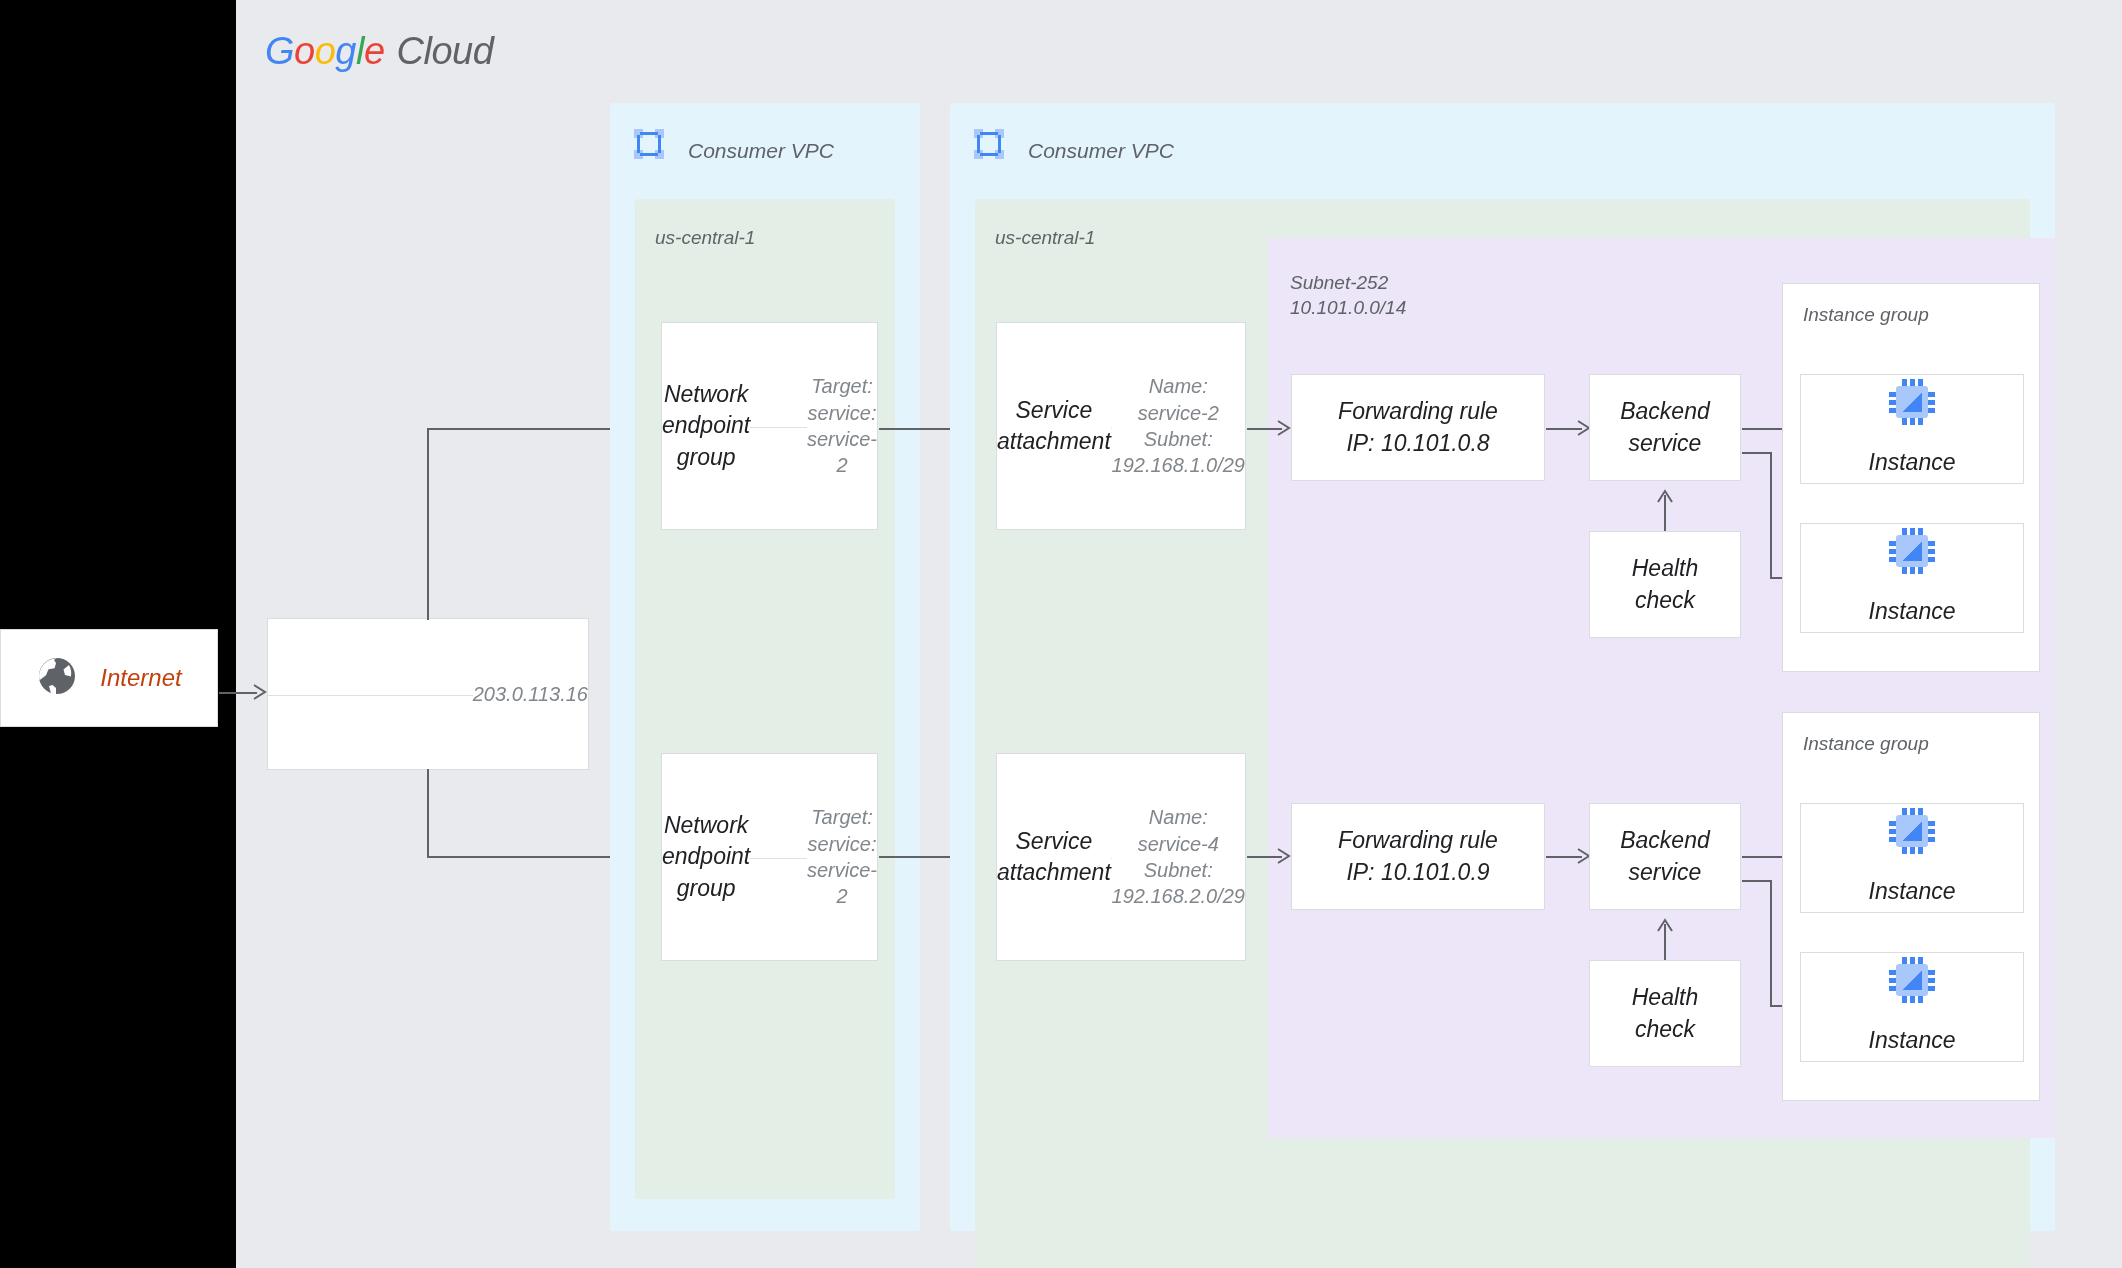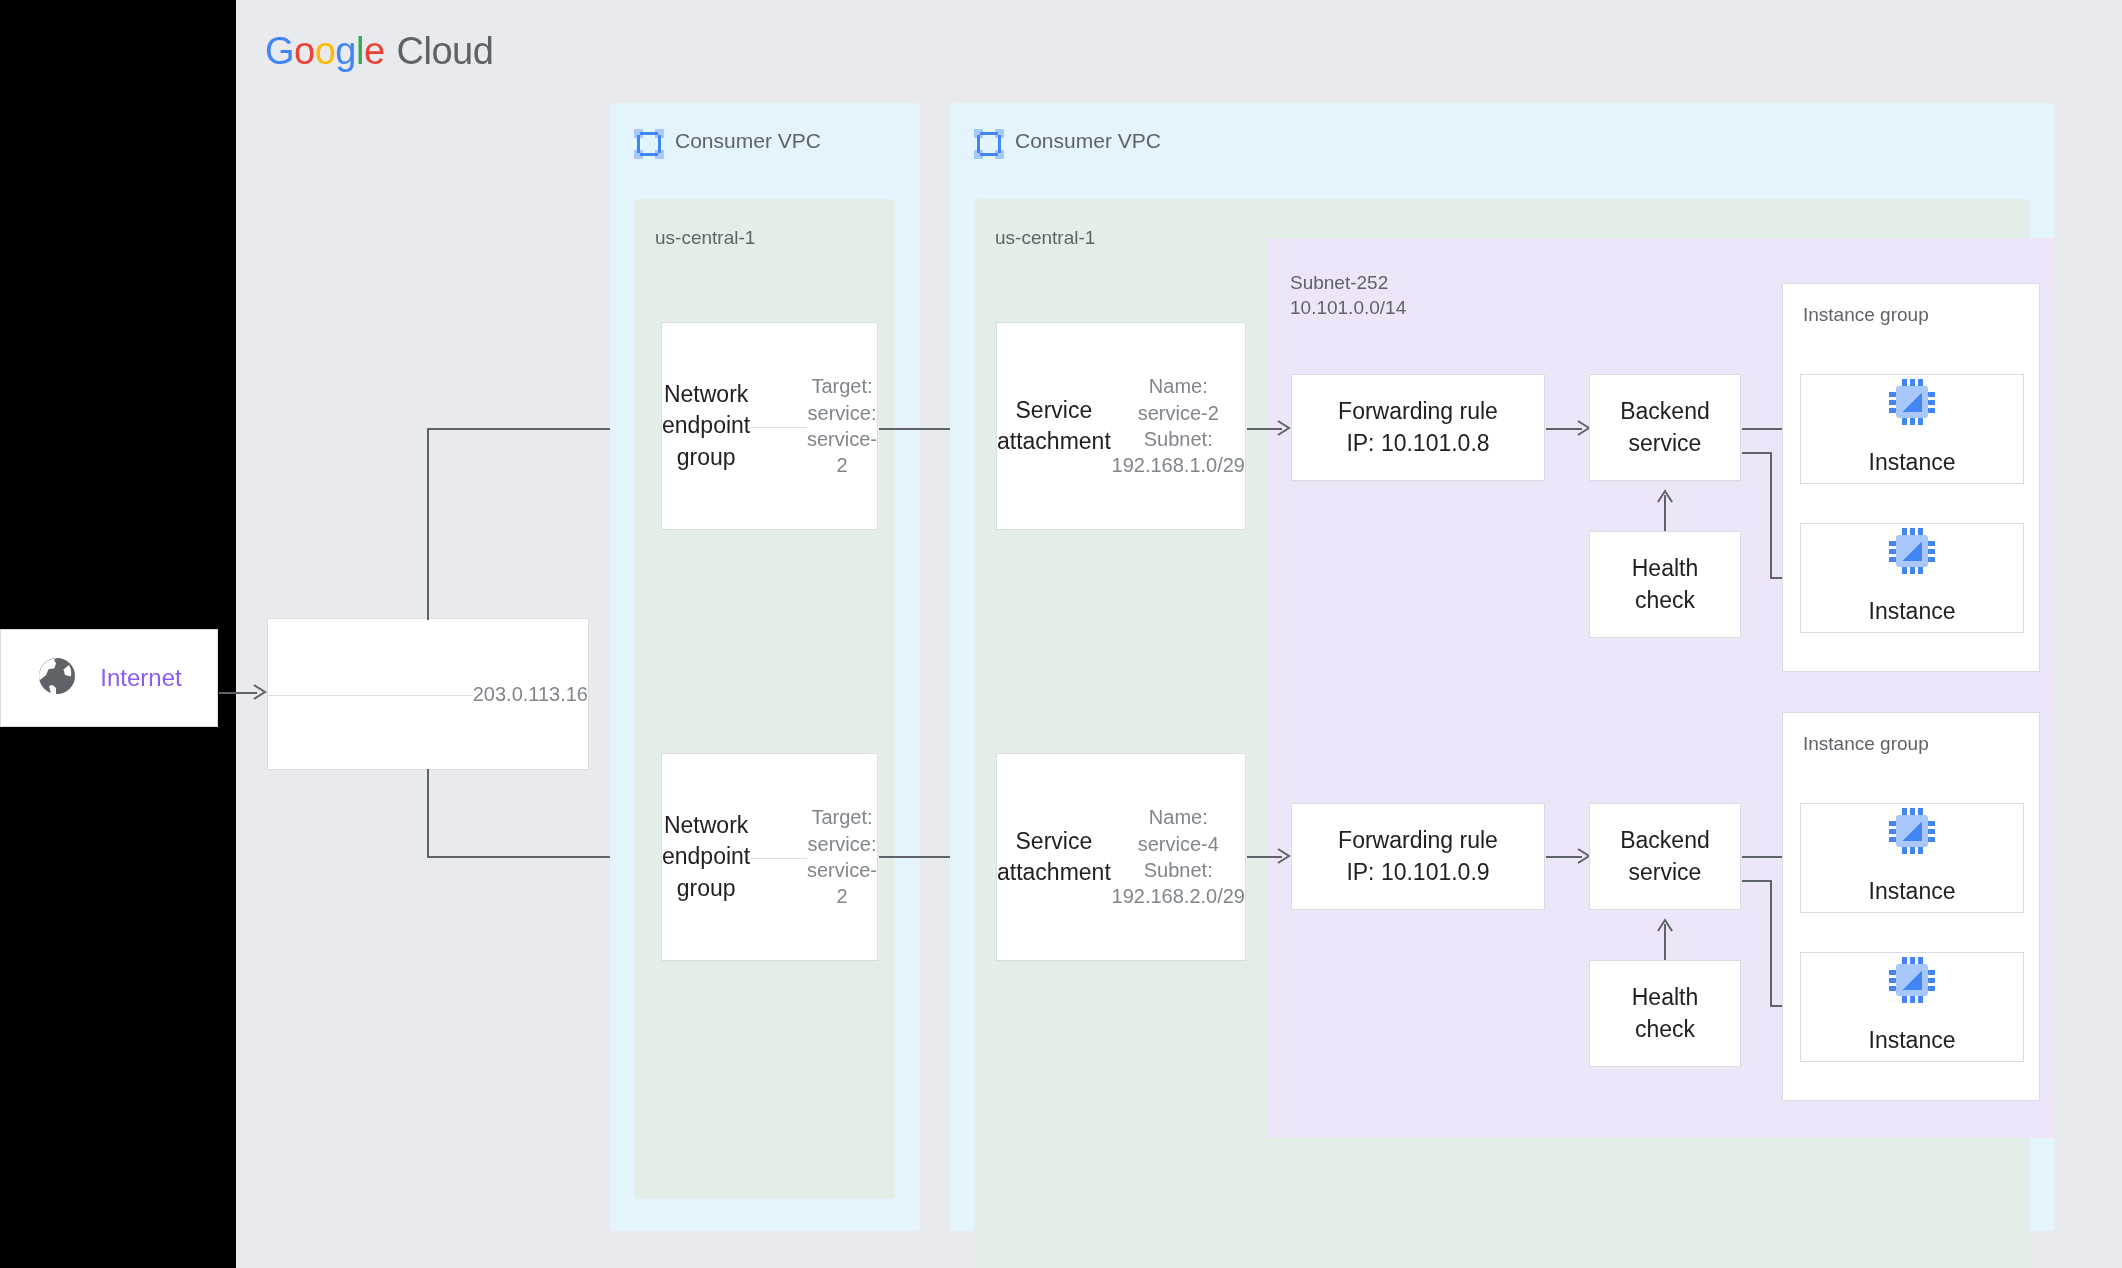--- a/index.html
+++ b/index.html
@@ -2,40 +2,40 @@
 <html><head>
 <meta charset="utf-8">
 <style>
   * { box-sizing: border-box; margin: 0; padding: 0; }
   html, body {
     width: 2122px; height: 1268px;
     background: #000000;
     font-family: "Liberation Sans", sans-serif;
     overflow: hidden;
   }
-  #root { position: relative; width: 1686px; height: 1268px; background:#000; }
+  #root { position: relative; width: 1686px; height: 1268px; background:#000;font-style:italic; }
 
   
   .cloud-canvas{
     position:absolute; left:236px; top:0; width:1886px; height:1268px;
     background:#e8eaed;
   }
 
   
   .gc-logo{ position:absolute; left:265px; top:30px; font-size:38px; letter-spacing:-0.5px;
             font-family:"Liberation Sans", sans-serif; white-space:nowrap; }
   .gc-logo .g1{color:#4285f4}.gc-logo .o1{color:#ea4335}.gc-logo .o2{color:#fbbc05}
   .gc-logo .g2{color:#4285f4}.gc-logo .l1{color:#34a853}.gc-logo .e1{color:#ea4335}
   .gc-logo .cloud{color:#5f6368; margin-left:12px;}
 
   
   .vpc{
     position:absolute; background:#e3f4fd; border-radius:3px;
   }
-  .vpc-head{ position:absolute; left:24px; top:26px; display:flex; align-items:flex-start; gap:11px; }
+  .vpc-head{ position:absolute; left:24px; top:26px; display:flex; align-items:flex-end; gap:24px; }
   .vpc-title{ font-size:21px; color:#5f6368; white-space:nowrap; }
 
   .region{
     position:absolute; background:#e3efe6; border-radius:3px;
   }
   .region-label{ position:absolute; left:20px; top:28px; font-size:19px; color:#5f6368; }
 
   .subnet{
     position:absolute; background:#ece6f8; border-radius:3px;
   }
@@ -56,21 +56,21 @@
   .igroup{
     position:absolute; background:#ffffff; border:1px solid #dadce0;
   }
   .igroup-label{ position:absolute; left:20px; top:20px; font-size:19px; color:#5f6368; }
 
   
   .internet-box{
     position:absolute; background:#ffffff; border:1px solid #dadce0;
     display:flex; flex-direction:row; align-items:center; justify-content:center; gap:22px;
   }
-  .internet-label{ font-size:24px; color:#8b5cf6; }
+  .internet-label{ font-size:24px; color:#c2410c; }
 
   
   .conn{ position:absolute; background:#5f6368; }
   .h-line{ height:2px; }
   .v-line{ width:2px; }
   svg.arrowhead{ position:absolute; overflow:visible; }
 
   .icon{ display:block; }
 </style>
 </head>

